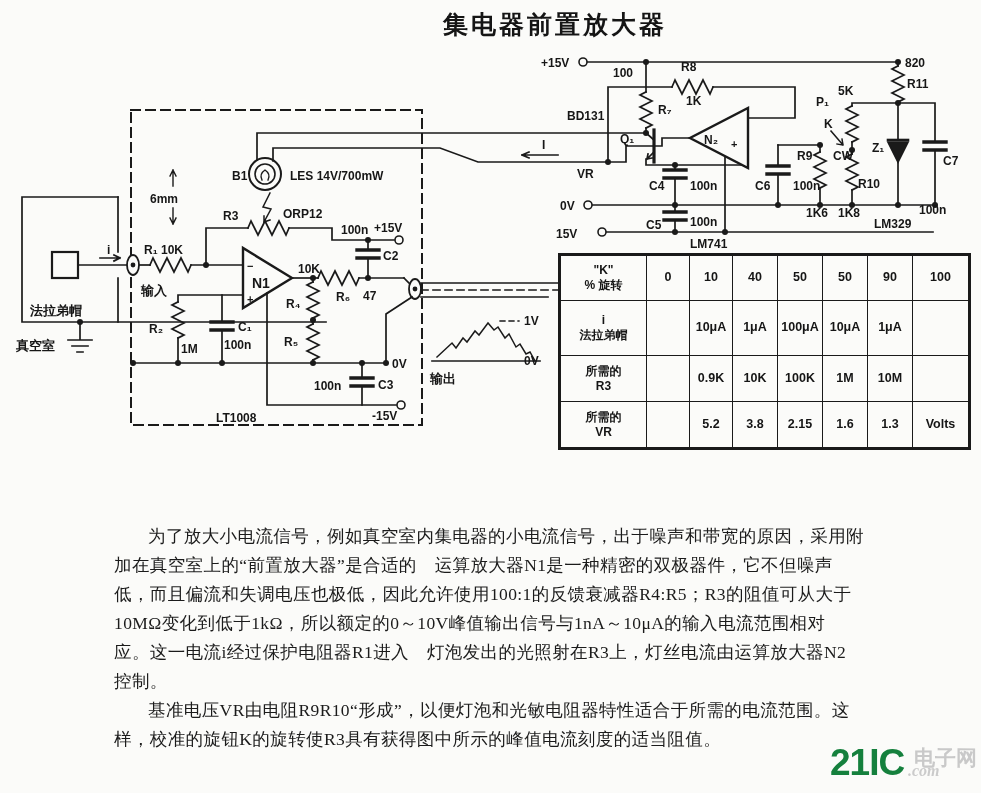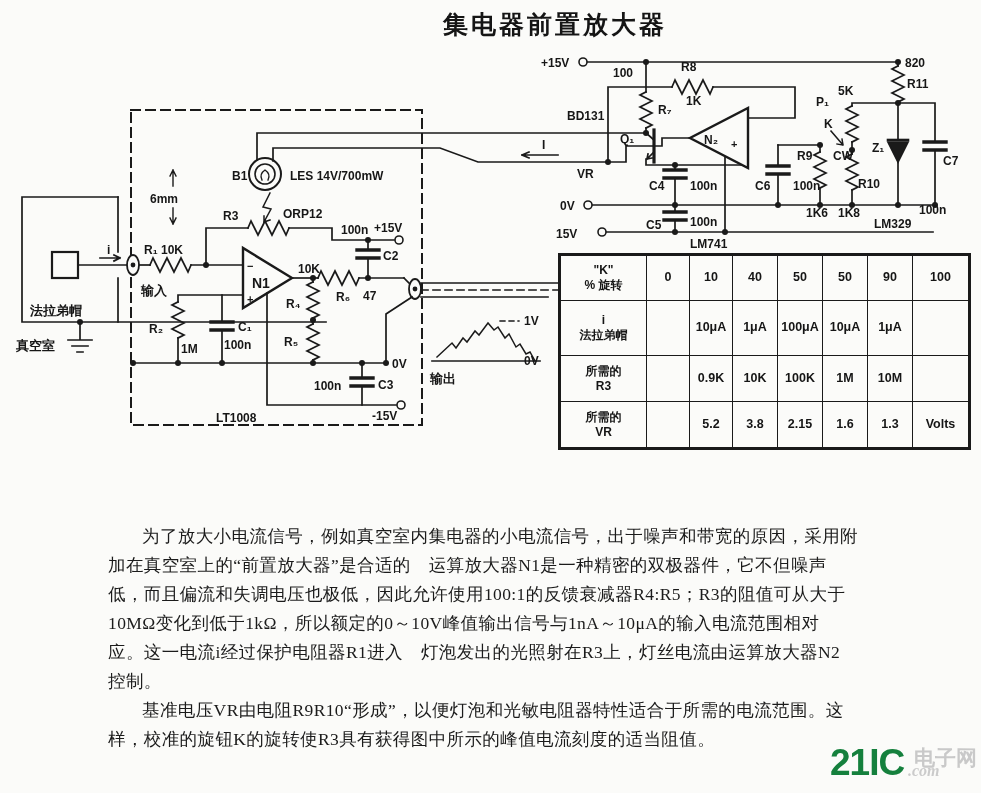--- a/index.html
+++ b/index.html
@@ -13,21 +13,21 @@
   .lblS{font-size:11px;}
   .cn{font-size:13px;}
   
   #ktable{left:558px;top:253px;width:410px;height:197px;border-collapse:collapse;
           table-layout:fixed;background:#fbfbf9;}
   #ktable td{border:1.5px solid #1a1a1a;text-align:center;vertical-align:middle;
              font-size:12.5px;font-weight:bold;padding:0;line-height:1.25;}
   #ktable{border:3px solid #1a1a1a;}
   #ktable .rowhead{font-size:12px;}
   
-  .bline{left:108px;white-space:nowrap;font-family:"Liberation Serif",serif;
+  .bline{left:114px;white-space:nowrap;font-family:"Liberation Serif",serif;
          font-size:17.5px;letter-spacing:0.4px;color:#1b1b1b;text-align:right;}
   .indent{padding-left:34px;}
   
   #wm{left:824px;top:742px;width:155px;height:50px;}
   #wm .big{position:absolute;left:6px;top:0px;font-size:37px;font-weight:bold;
            color:#15803d;font-family:"Liberation Sans",sans-serif;letter-spacing:-1px;}
   #wm .cn3{position:absolute;left:90px;top:2px;font-size:21px;font-weight:bold;color:#c9c9c9;}
   #wm .com{position:absolute;left:84px;top:20px;font-size:16px;font-weight:bold;
            font-style:italic;color:#cbcbcb;font-family:"Liberation Serif",serif;}
 </style>

